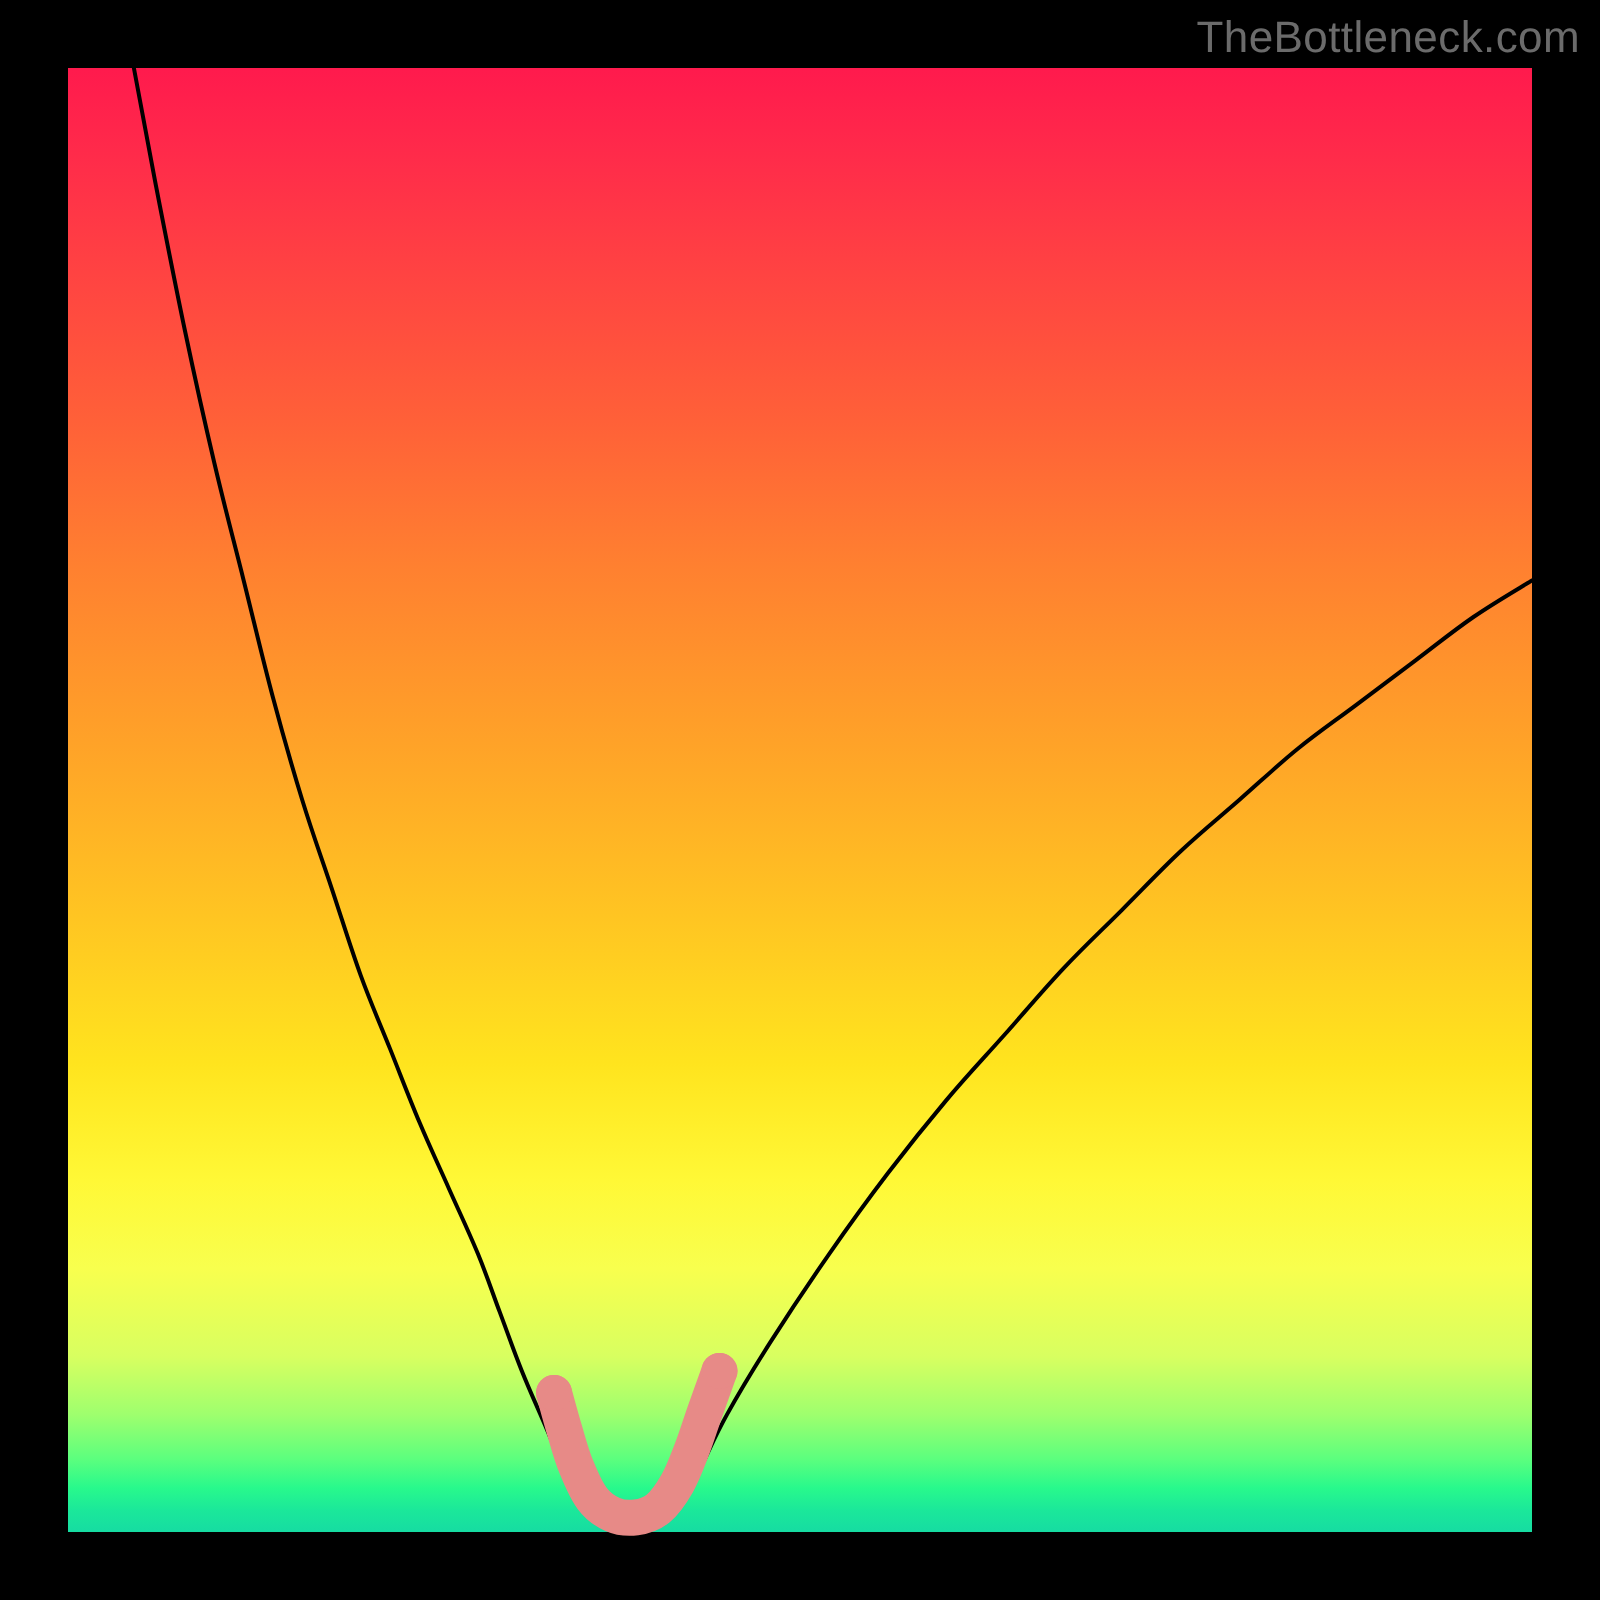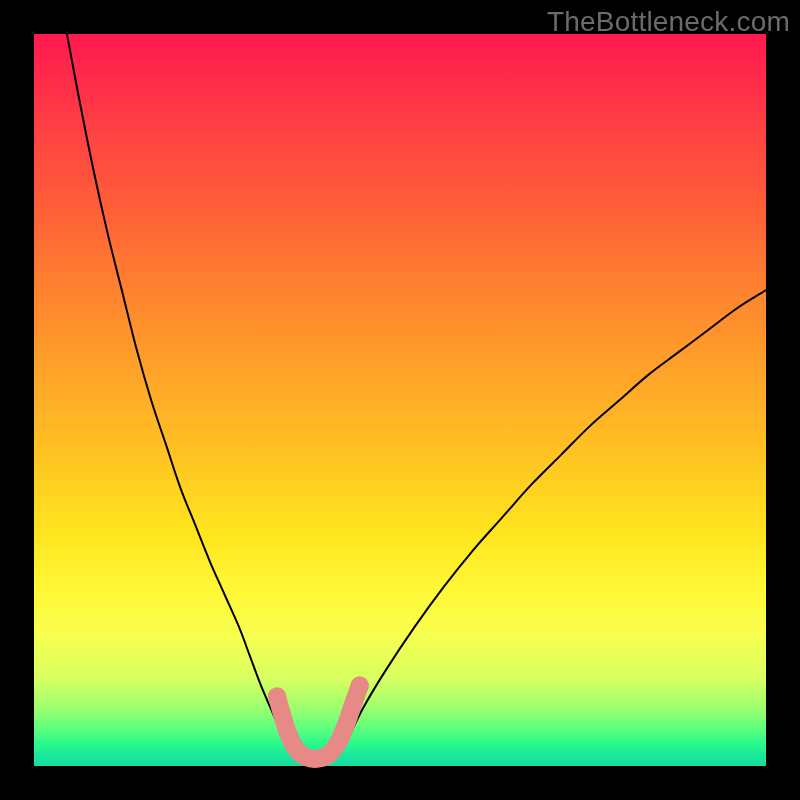--- a/index.html
+++ b/index.html
@@ -44,21 +44,21 @@
       #28f98c 97%,
       #1be89a 98.5%,
       #16dca2 100%
     );
   }
   .watermark {
     position: absolute;
     top: 6px;
     right: 10px;
     color: #6b6b6b;
-    font-size: 28px;
+    font-size: 22px;
     letter-spacing: 0.2px;
     font-weight: 400;
     user-select: none;
   }
   svg.curves {
     position: absolute;
     left: 0;
     top: 0;
     width: 732px;
     height: 732px;

